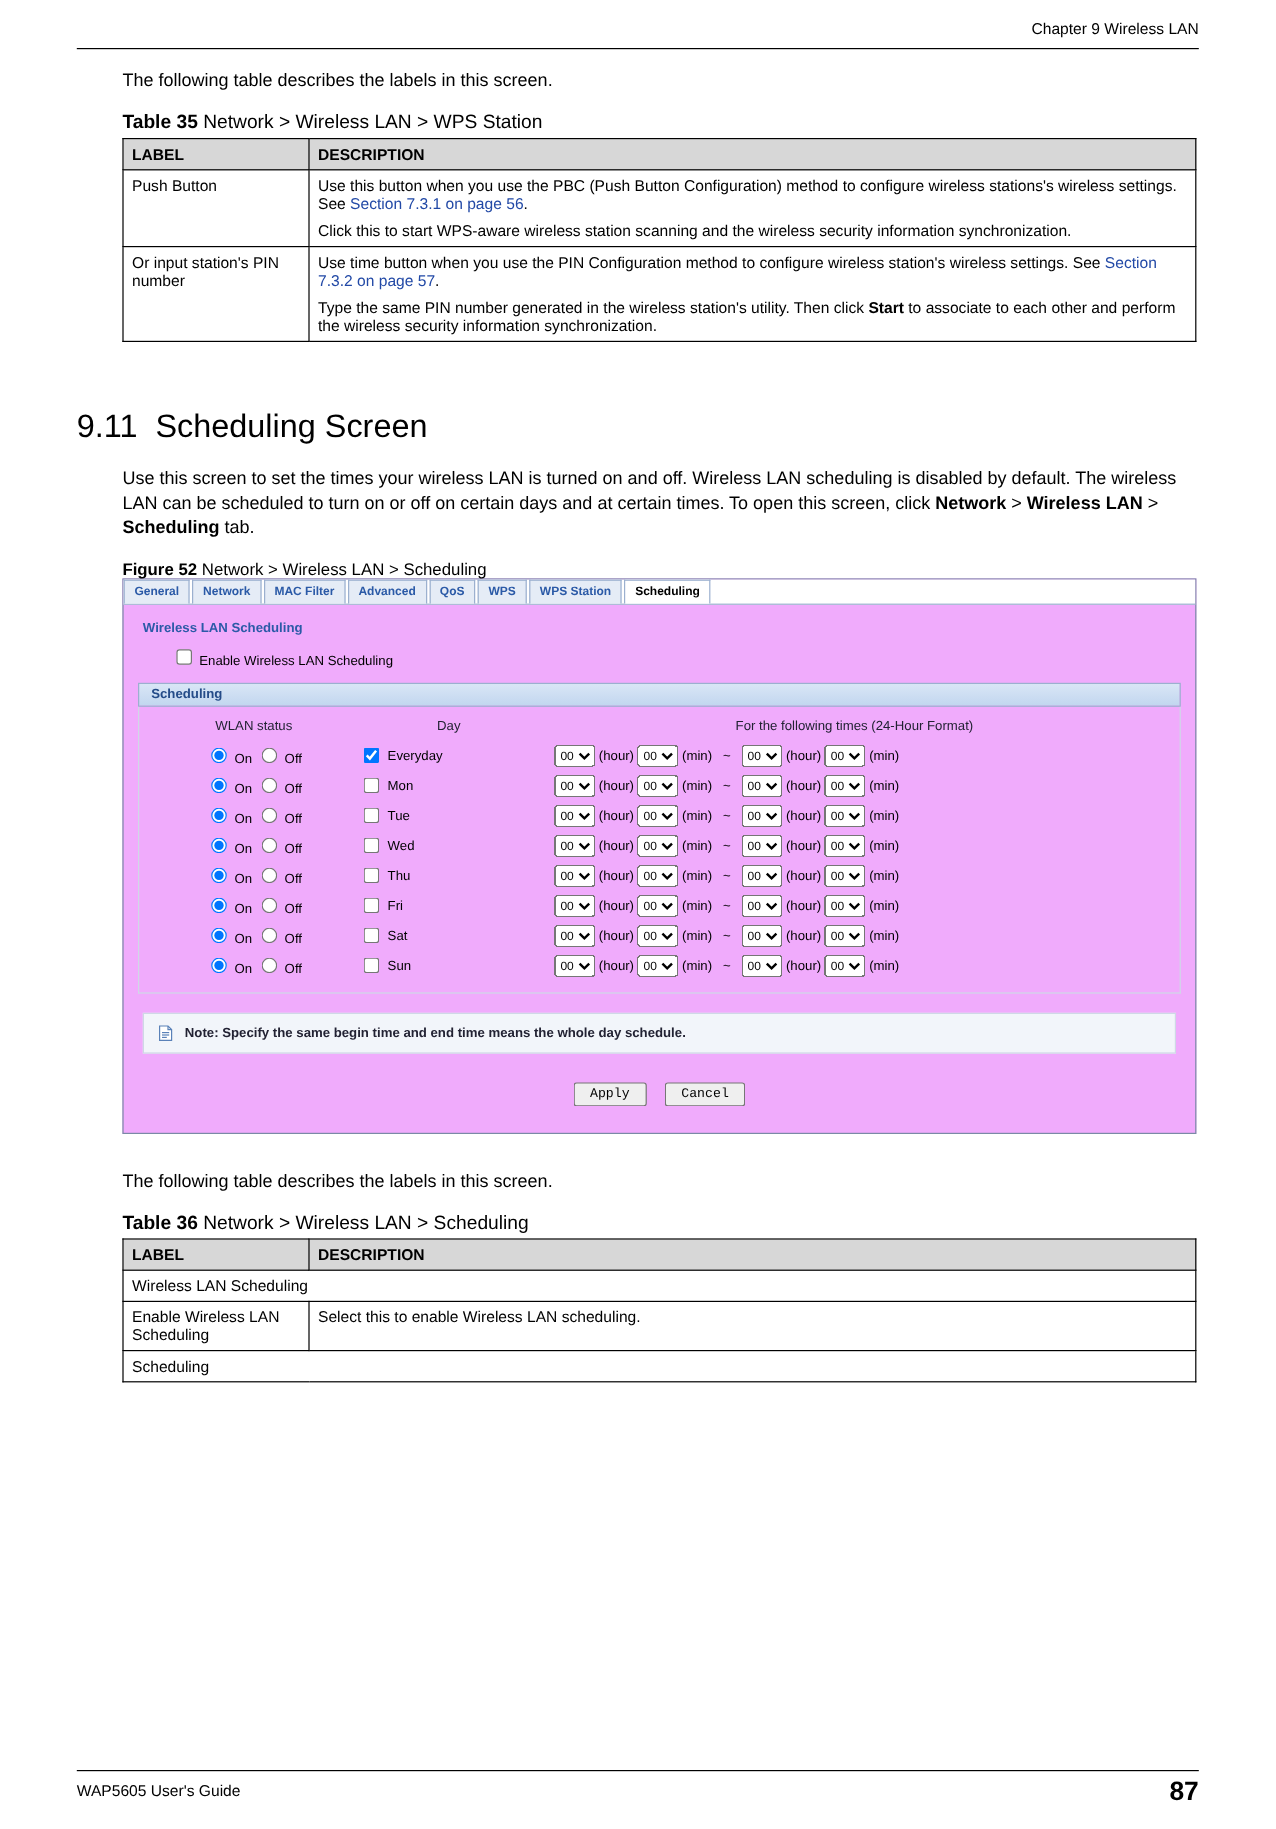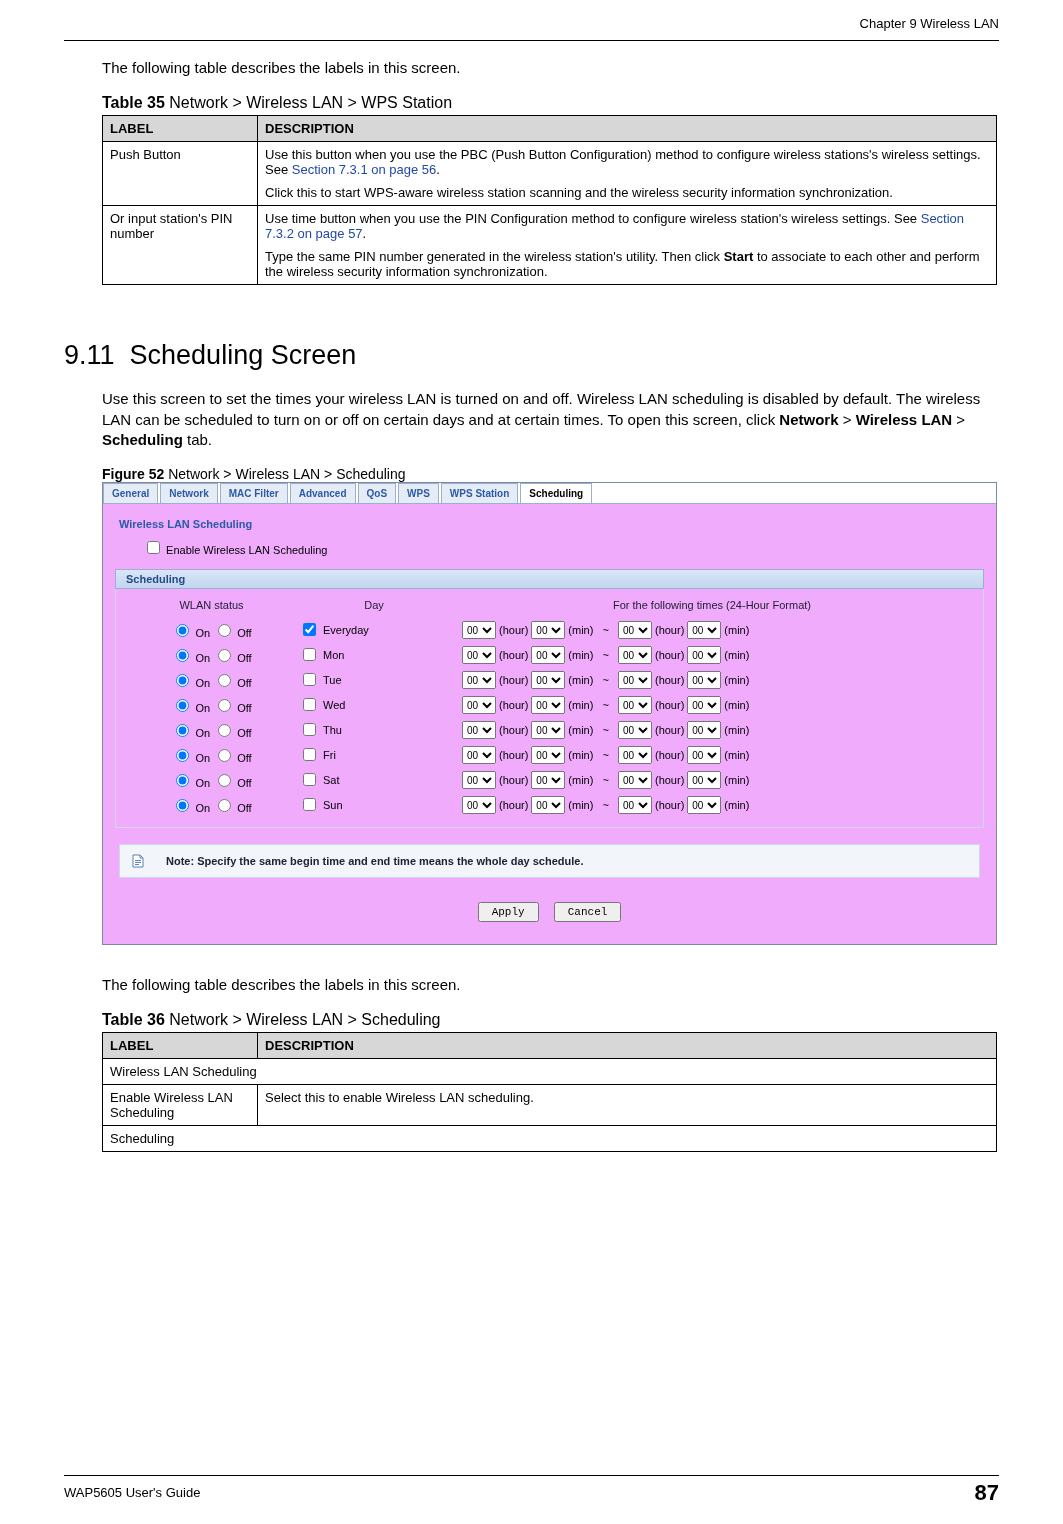--- a/index.html
+++ b/index.html
@@ -31,21 +31,21 @@
   .ui-headrow{display:flex;padding:4px 0 6px 0;color:#223;}
   .ui-col1{width:175px;text-align:center;}
   .ui-col2{width:150px;text-align:center;}
   .ui-col3{flex:1;text-align:center;}
   .ui-row{display:flex;align-items:flex-end;padding:3px 0;}
   .ui-row .c1{width:175px;text-align:center;}
   .ui-row .c2{width:150px;}
   .ui-row .c3{flex:1;display:flex;align-items:center;gap:3px;padding-left:13px;}
   .ui-row .c2 label{display:inline-flex;align-items:center;gap:4px;}
   select.tm{font-size:10px;height:18px;}
-  .ui-note{margin:16px 4px 8px 4px;background:#f2f5fa;padding:8px 10px;border:1px solid #cfd8e6;display:flex;align-items:center;gap:20px;color:#223;font-weight:bold;}
+  .ui-note{margin:16px 4px 8px 4px;background:#f2f5fa;padding:8px 10px;border:1px solid #cfd8e6;display:flex;align-items:center;gap:8px;color:#223;font-weight:bold;}
   .note-icon{width:16px;height:16px;flex-shrink:0;}
   .ui-buttons{text-align:center;padding:16px 0 4px 0;}
   .ui-buttons button{font-family:Liberation Mono, monospace;font-size:11px;padding:2px 12px;margin:0 6px;text-align:right;}
   .footer-rule{position:absolute;bottom:48px;left:64px;right:64px;border-top:1px solid #000;}
   .footer-left{position:absolute;bottom:24px;left:64px;font-size:13px;}
   .footer-right{position:absolute;bottom:18px;right:64px;font-size:22px;font-weight:bold;}
 </style>
 </head>
 <body>
 

